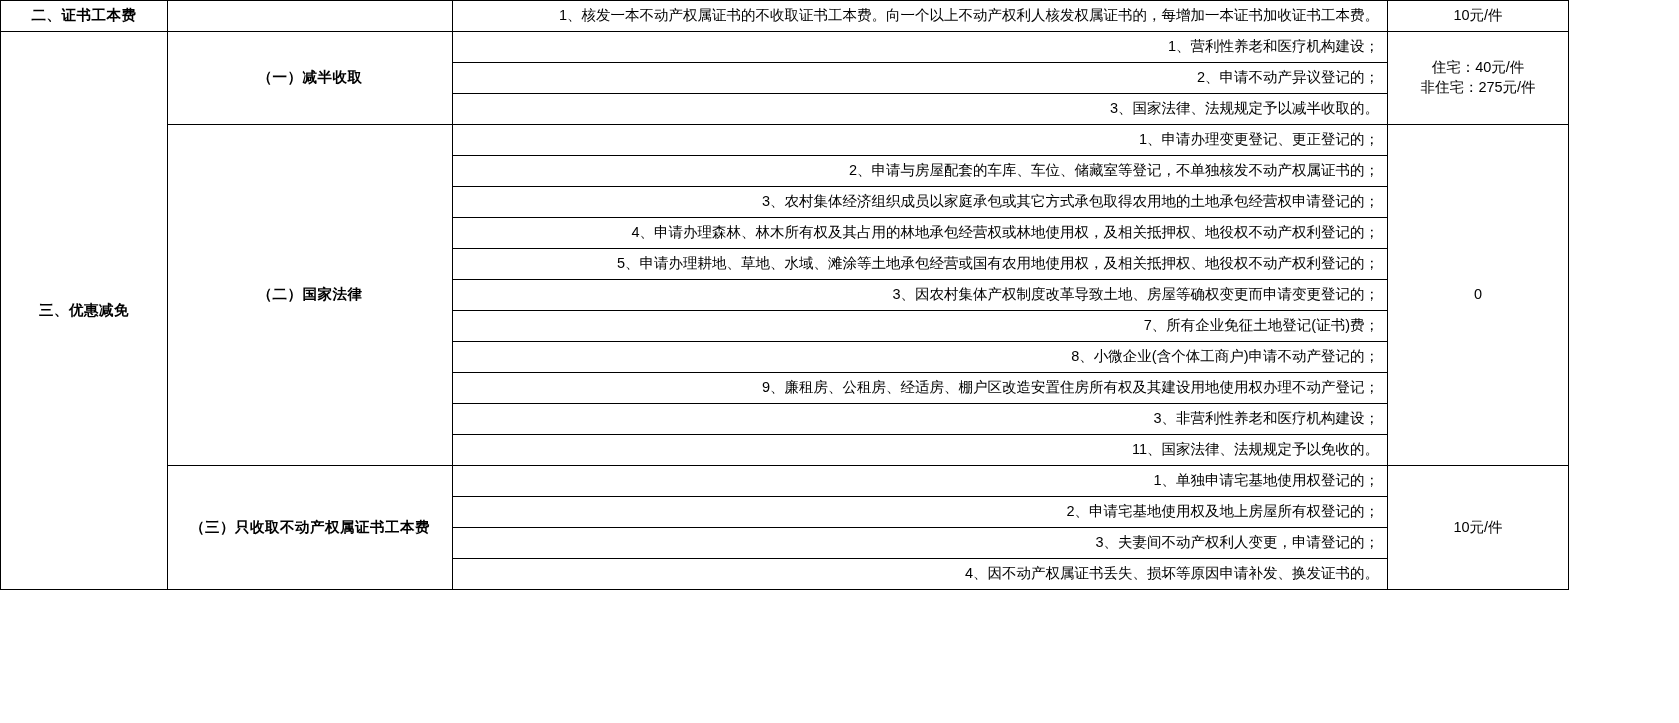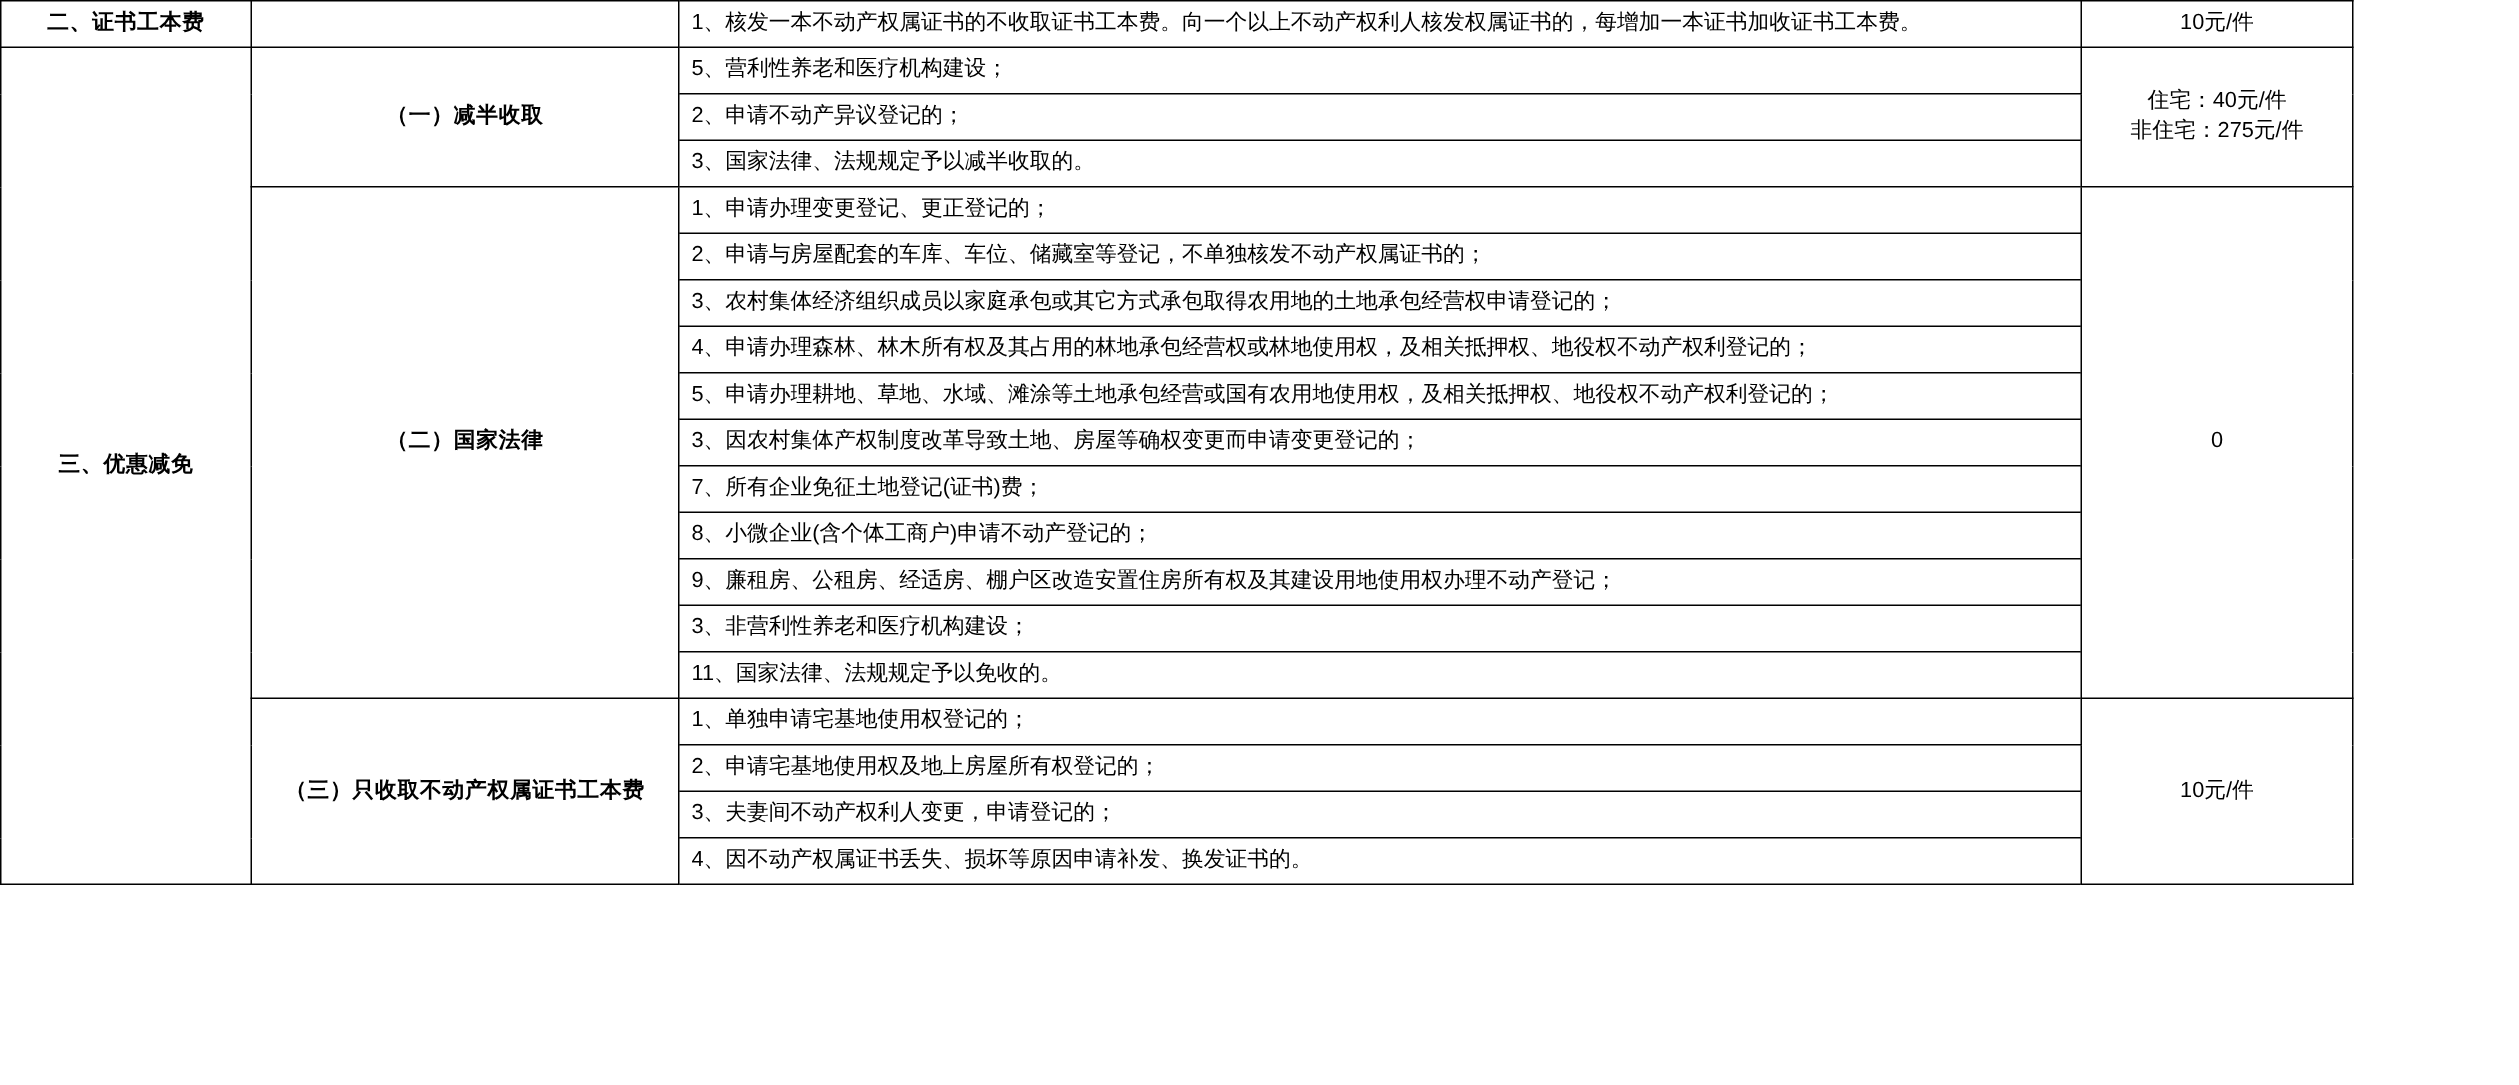--- a/index.html
+++ b/index.html
@@ -40,21 +40,21 @@
 
   .cat-cell, .sub-cell {
     text-align: center;
     font-weight: bold;
     letter-spacing: 0.5px;
   }
   .price-cell {
     text-align: center;
   }
   .item-cell {
-    text-align: left;
+    text-align: right;
     height: 30px;
   }
   .row-h {
     height: 30px;
   }
   .price-multi {
     line-height: 1.7;
   }
 </style>
 </head>
@@ -73,21 +73,21 @@
       <tr class="row-h">
         <td class="cat-cell">二、证书工本费</td>
         <td class="sub-cell"></td>
         <td class="item-cell">1、核发一本不动产权属证书的不收取证书工本费。向一个以上不动产权利人核发权属证书的，每增加一本证书加收证书工本费。</td>
         <td class="price-cell">10元/件</td>
       </tr>
 
       <tr class="row-h">
         <td class="cat-cell" rowspan="18">三、优惠减免</td>
         <td class="sub-cell" rowspan="3">（一）减半收取</td>
-        <td class="item-cell">5、营利性养老和医疗机构建设；</td>
+        <td class="item-cell">1、营利性养老和医疗机构建设；</td>
         <td class="price-cell price-multi" rowspan="3">
           <div>住宅：40元/件</div>
           <div>非住宅：275元/件</div>
         </td>
       </tr>
       <tr class="row-h">
         <td class="item-cell">2、申请不动产异议登记的；</td>
       </tr>
       <tr class="row-h">
         <td class="item-cell">3、国家法律、法规规定予以减半收取的。</td>

